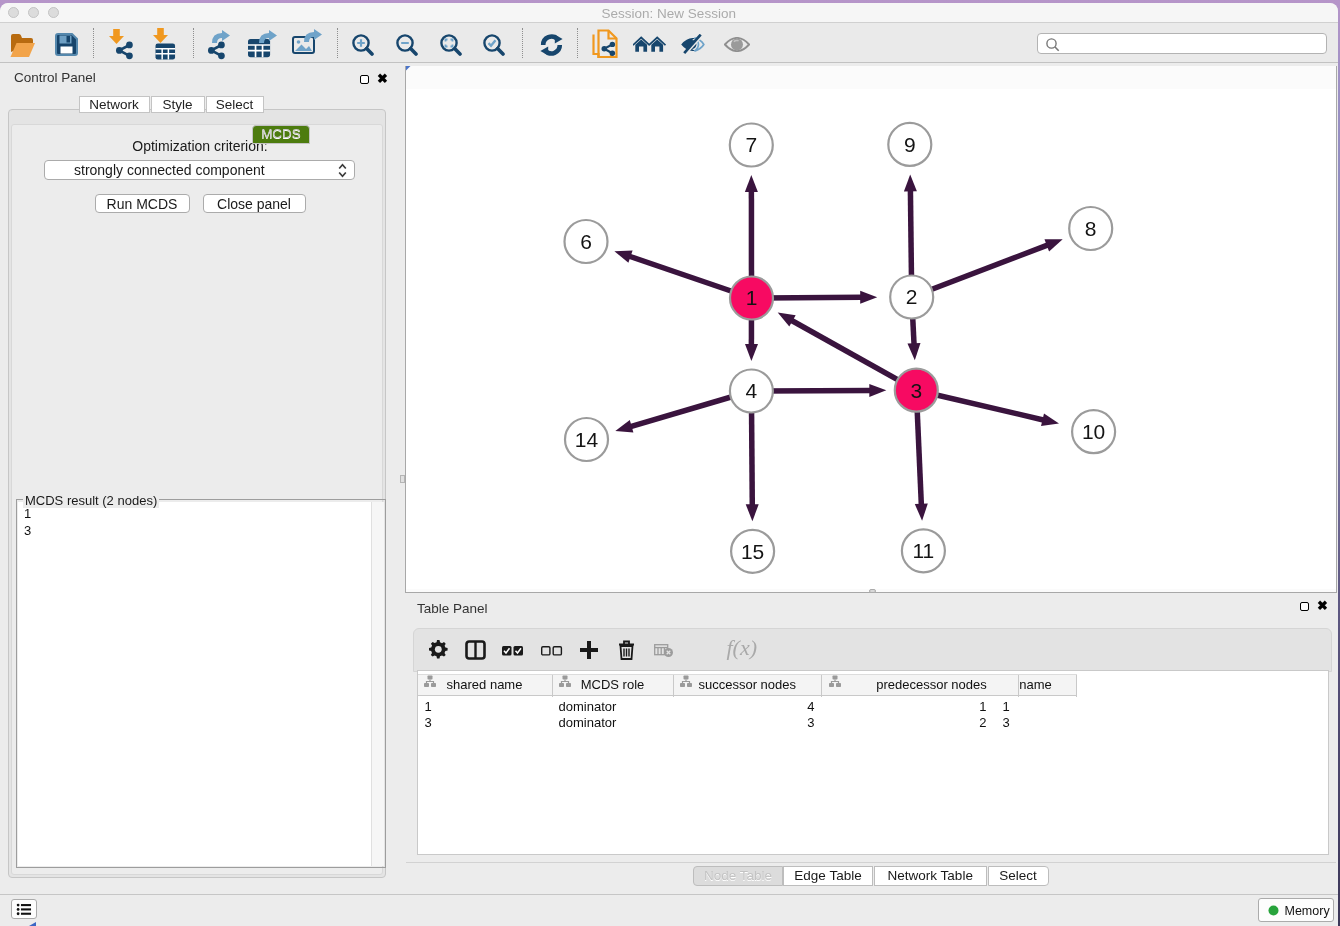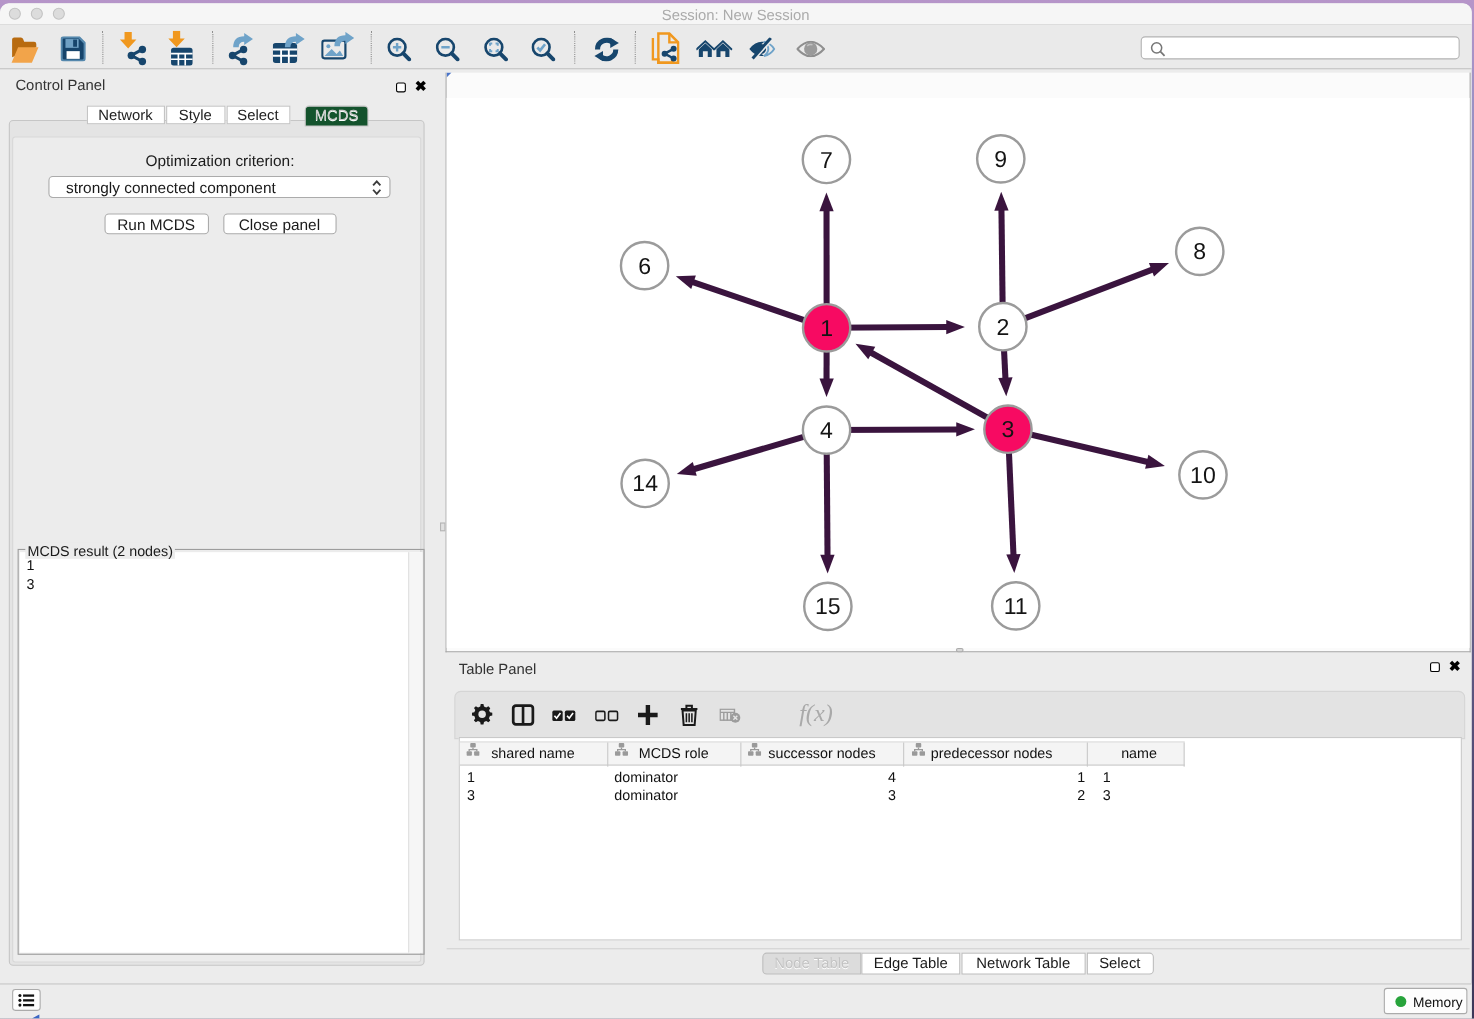--- a/index.html
+++ b/index.html
@@ -16,21 +16,21 @@
 .ticon { position:absolute; top:0; }
 #searchbox { position:absolute; left:1037px; top:30px; width:290px; height:21px; background:#fff; border:1px solid #b3b3b3; border-radius:4px; }
 
 #cp-title { position:absolute; left:14px; top:67px; font-size:13.5px; color:#333; }
 .winbtn-sq { position:absolute; width:9px; height:9px; border:1.5px solid #000; border-radius:2px; background:#fff; }
 .winbtn-x { position:absolute; font-size:13px; font-weight:bold; color:#000; line-height:10px; }
 .tab { position:absolute; top:93px; height:17px; background:#fff; border:1px solid #c4c4c4; font-size:13.5px; color:#222; text-align:center; line-height:16px; z-index:3; }
 #cp-pane { position:absolute; left:8px; top:106px; width:378px; height:769px; background:#e4e4e4; border:1px solid #c6c6c6; border-radius:4px; }
 #cp-inner { position:absolute; left:11px; top:121px; width:372px; height:751px; background:#ececec; border:1px solid #d8d8d8; border-radius:3px; }
 #opt-label { position:absolute; left:0; top:135px; width:400px; text-align:center; font-size:14px; color:#1a1a1a; }
-#dropdown { position:absolute; left:44px; top:157px; width:311px; height:19.5px; background:#fff; border:1px solid #ababab; border-radius:4px; font-size:14px; color:#1a1a1a; line-height:18px; padding-left:15px; }
+#dropdown { position:absolute; left:44px; top:157px; width:311px; height:19.5px; background:#fff; border:1px solid #ababab; border-radius:4px; font-size:14px; color:#1a1a1a; line-height:18px; padding-left:29px; }
 .btn { position:absolute; top:190.5px; height:19.5px; background:#fff; border:1px solid #ababab; border-radius:4px; font-size:14px; color:#1a1a1a; text-align:center; line-height:18px; }
 #fieldset { position:absolute; left:16px; top:496px; width:370px; height:369px; border:1px solid #9d9d9d; }
 #fs-legend { position:absolute; left:6px; top:-7px; background:#ececec; font-size:13px; color:#1a1a1a; padding:0 2px; }
 #fs-white { position:absolute; left:1px; top:2px; width:366px; height:364px; background:#fff; }
 #fs-scroll { position:absolute; right:1px; top:2px; width:13px; height:364px; background:#f6f6f6; border-left:1px solid #e0e0e0; }
 
 #split-thumb { position:absolute; left:399.5px; top:472px; width:5px; height:8px; background:#e0e0e0; border:1px solid #b5b5b5; }
 
 #netwin { position:absolute; left:404.5px; top:62.5px; width:932px; height:527.5px; background:#fbfbfb; border:1px solid #a8a8a8; border-top:0; }
 #net-titlebar { position:absolute; left:0; top:0; width:100%; height:22px; background:linear-gradient(180deg,#f3f3f3,#dcdcdc 70%,#d2d2d2); border-top:1px solid #b5b5b5; border-bottom:1px solid #9f9f9f; }
@@ -199,21 +199,21 @@
         <line x1="10" y1="10" x2="13.7" y2="13.7" stroke="#777" stroke-width="1.6"></line>
       </svg>
   </div>
 
   <div id="cp-title">Control Panel</div>
   <div class="winbtn-sq" style="left:360px; top:71.5px;"></div>
   <div class="winbtn-x" style="left:377px; top:70.5px;">✖</div>
   <div class="tab" style="left:78.5px; width:71px;">Network</div>
   <div class="tab" style="left:150.5px; width:54px;">Style</div>
   <div class="tab" style="left:205.5px; width:58px;">Select</div>
-  <div class="tab" style="left:277px; width:58px; background:#14532d; border-radius:4px 4px 0 0; color:#c9c9c9; text-shadow:0 1px 0 #fff; height:19px;">MCDS</div>
+  <div class="tab" style="left:252px; width:58px; background:#4d7c0f; border-radius:4px 4px 0 0; color:#c9c9c9; text-shadow:0 1px 0 #fff; height:19px;margin-top:29px;">MCDS</div>
   <div id="cp-pane"></div>
   <div id="cp-inner"></div>
   <div id="opt-label">Optimization criterion:</div>
   <div id="dropdown">strongly connected component
     <svg width="11" height="15" style="position:absolute;right:6px;top:2px;" viewBox="0 0 11 15">
         <path d="M2.2 5.5 L5.5 1.8 L8.8 5.5" fill="none" stroke="#3c3c3c" stroke-width="1.7"></path>
         <path d="M2.2 9.5 L5.5 13.2 L8.8 9.5" fill="none" stroke="#3c3c3c" stroke-width="1.7"></path>
       </svg>
   </div>
   <div class="btn" style="left:94.5px; width:95px;">Run MCDS</div>
@@ -328,21 +328,21 @@
 <circle cx="14.5" cy="8.5" r="4.5" fill="#9c9c9c"></circle>
         <path d="M12.7 6.7 L16.3 10.3 M16.3 6.7 L12.7 10.3" stroke="#e3e3e3" stroke-width="1.3"></path>
       </svg>
     <div style="position:absolute;left:273px;top:6px;font-family:'Liberation Serif',serif;font-style:italic;font-size:22px;color:#a9a9a9;margin-left:40px;">f(x)</div>
   </div>
   <div id="tp-table">
     <div id="tp-header">
       <div class="th" style="left:0; width:135px;">shared name</div>
       <div class="th" style="left:135px; width:121px;">MCDS role</div>
       <div class="th" style="left:256px; width:148.5px;">successor nodes</div>
-      <div class="th" style="left:398px; width:173px;">predecessor nodes</div>
+      <div class="th" style="left:428px; width:173px;">predecessor nodes</div>
       <div class="th" style="left:577.5px; width:82px;">name</div>
     </div>
     <svg class="hicon" style="left:6.5px;" width="12" height="13" viewBox="0 0 12 13">
         <g fill="#9a9a9a">
           <rect x="3.5" y="0.5" width="5" height="4" rx="0.8"></rect>
           <rect x="0" y="8" width="5" height="4" rx="0.8"></rect>
           <rect x="7" y="8" width="5" height="4" rx="0.8"></rect>
           <path d="M6 4.5 L6 6.5 M2.5 8 L2.5 6.5 L9.5 6.5 L9.5 8" stroke="#9a9a9a" stroke-width="1.2" fill="none"></path>
         </g>
       </svg>

